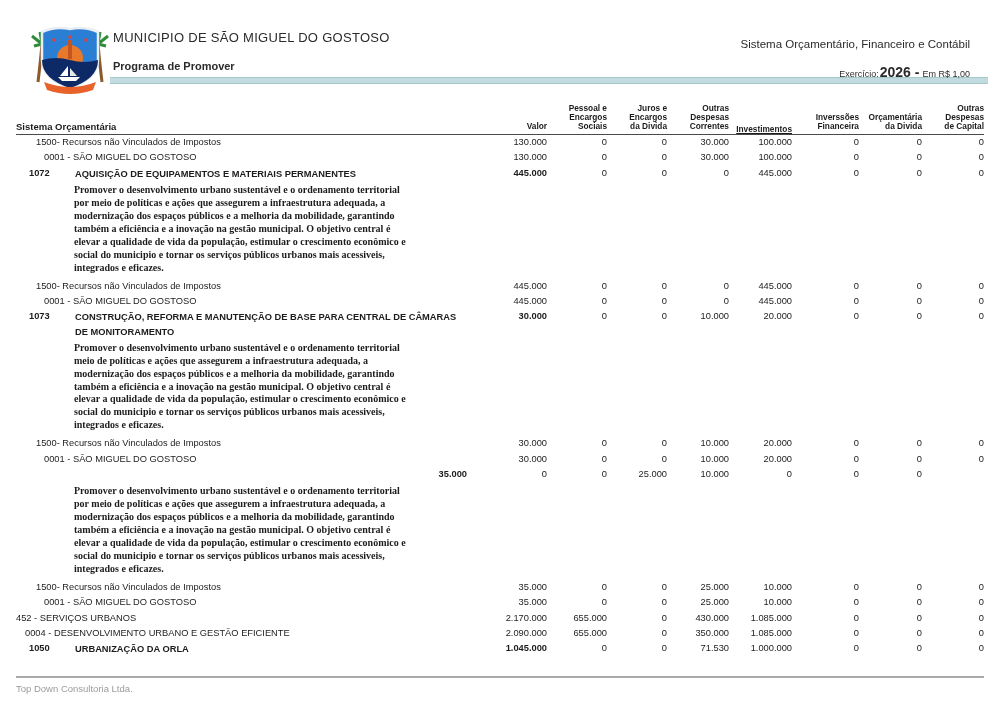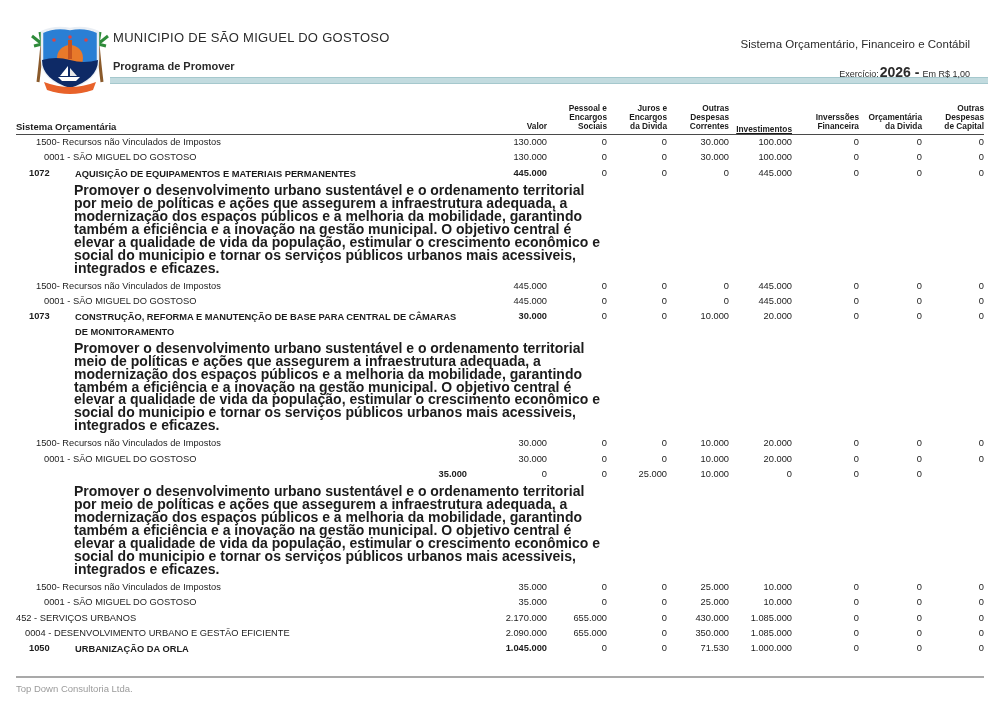--- a/index.html
+++ b/index.html
@@ -33,21 +33,21 @@
   .trow.function .lab{padding-left:0;}
   .trow.program  .lab{padding-left:9px;}
   .trow.source   .lab{padding-left:20px;}
   .trow.locator  .lab{padding-left:28px;text-align:right;}
   .trow.action   .lab{padding-left:13px;font-weight:bold;}
   .trow.action   .code{flex:0 0 46px;}
   .trow.action   .lbl{line-height:14.2px;padding-top:1px;}
   .trow.action   .num{font-weight:normal;}
   .trow.action   .num.v0{font-weight:bold;}
   .trow.description .lab{grid-column:1 / -1;padding:3px 0 4px 58px;font-weight:bold;
-                          font-size:14px;line-height:12.9px;}
+                          font-size:10px;line-height:12.9px;font-family:Liberation Serif, serif;}
 
   
   .footer{position:absolute;left:16px;right:16px;bottom:14px;
           border-top:2px solid #a9a9a9;padding-top:5px;}
   .footer .company{font-size:9.5px;color:#9b9b9b;}
 </style>
 </head>
 <body>
 
 <div class="page">

